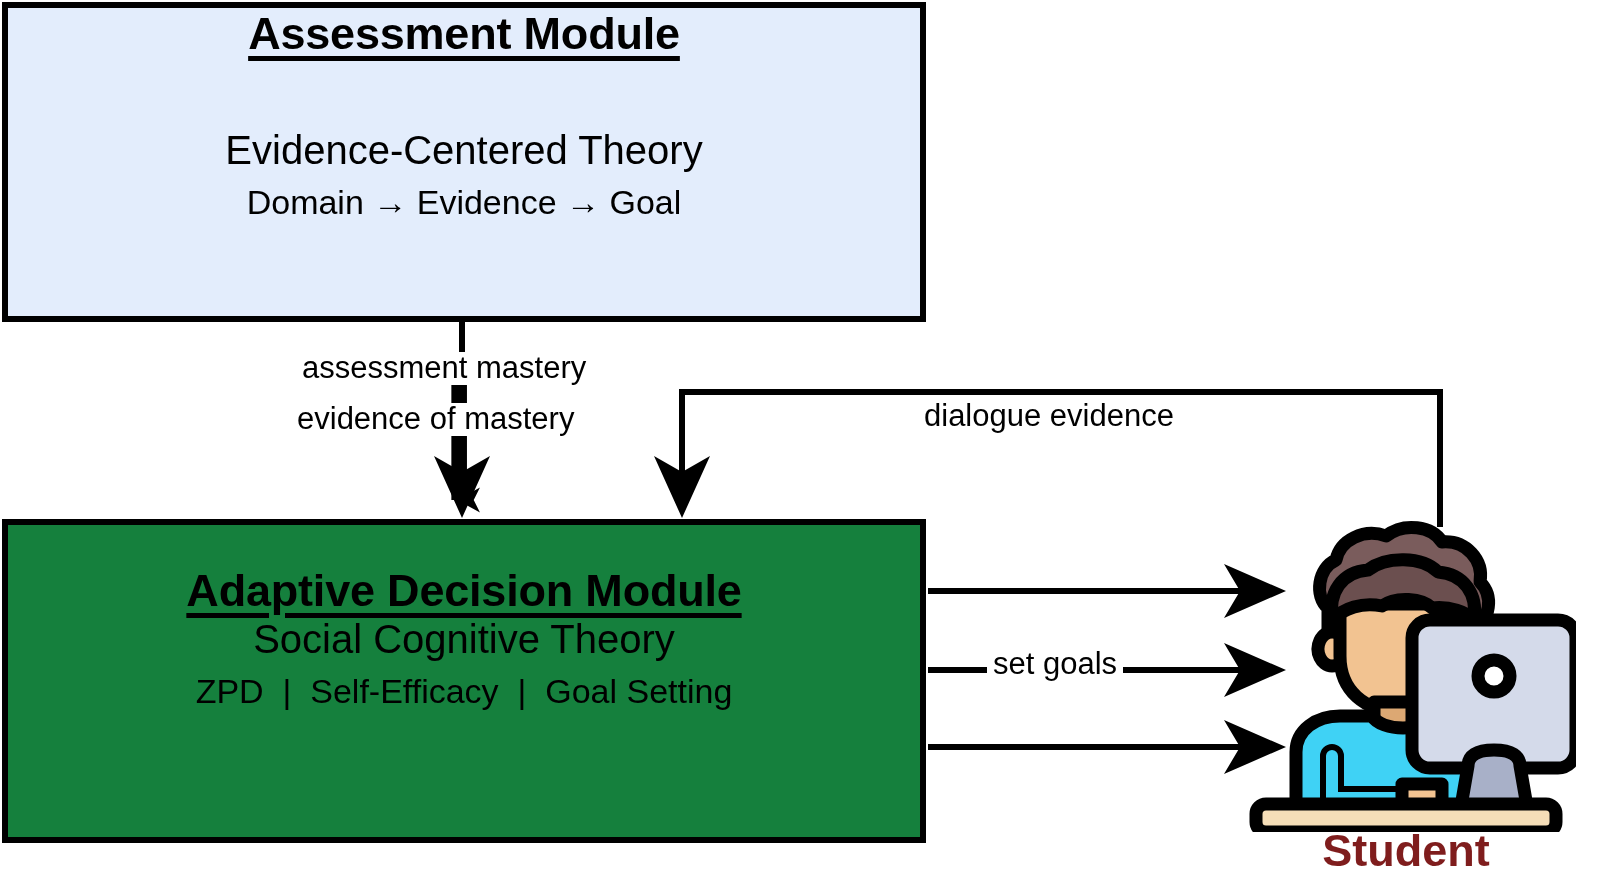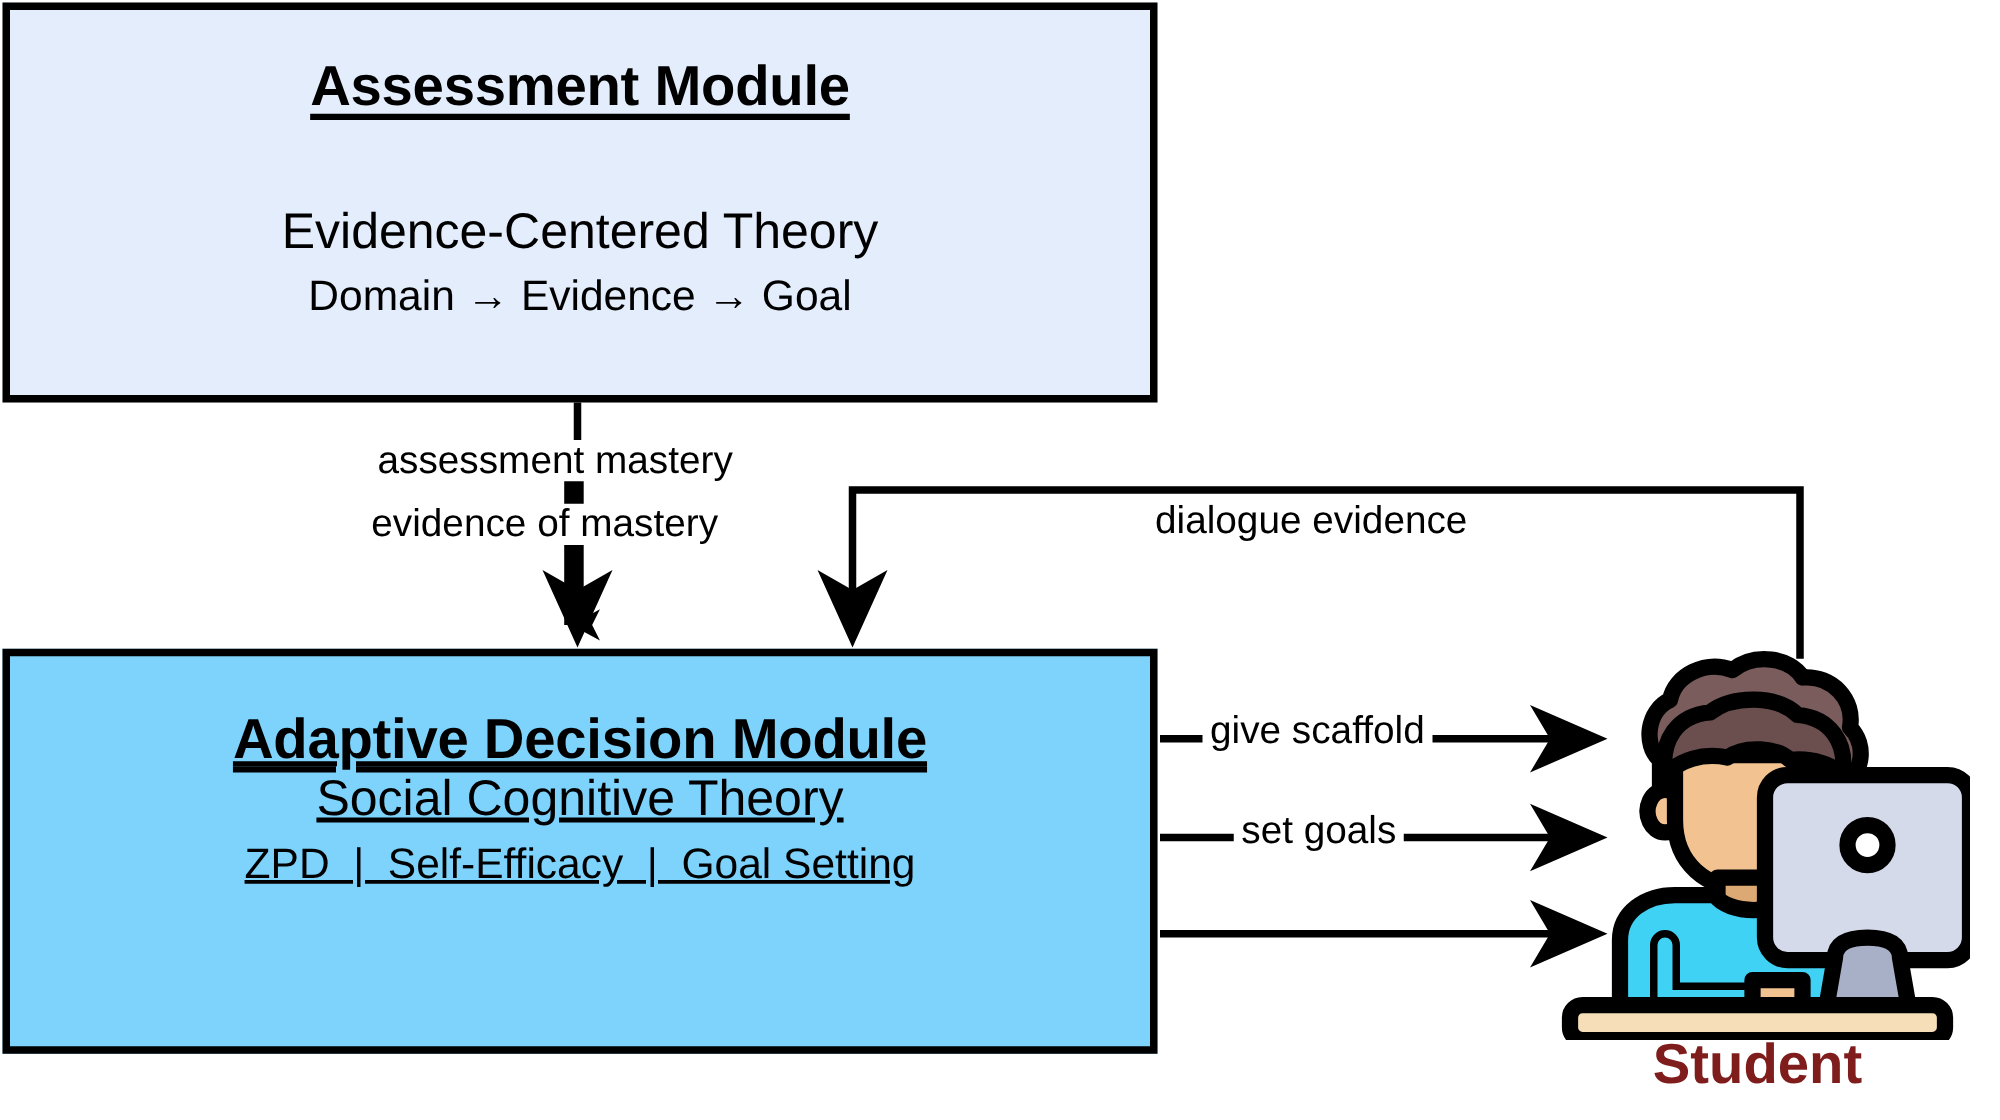--- a/index.html
+++ b/index.html
@@ -33,34 +33,33 @@
     top: 2px;
     width: 924px;
     height: 320px;
     background: #e3edfc;
   }
   #adaptive-box {
     left: 2px;
     top: 519px;
     width: 924px;
     height: 324px;
-    background: #7dd3fc;
-    text-decoration: underline;
+    background: #15803d;
   }
 
   .module-title {
     font-weight: bold;
     font-size: 45px;
     color: #000000;
     text-decoration: underline;
     text-underline-offset: 7px;
     text-decoration-thickness: 5px;
     letter-spacing: -0.2px;
   }
-  #assessment-box .module-title { margin-top: 35px; }
+  #assessment-box .module-title { }
   #adaptive-box  .module-title { margin-top: 40px; }
 
   .module-subtitle {
     font-size: 40px;
     color: #000000;
     letter-spacing: 0px;
   }
   #assessment-box .module-subtitle { margin-top: 68px; }
   #adaptive-box  .module-subtitle { }
 
@@ -167,21 +166,20 @@
 
     <g>
       <path d="M 928 747 L 1255 747" stroke="#000000" stroke-width="6" fill="none"></path>
       <polygon points="1286,747 1224,720 1240,747 1224,774" fill="#000000"></polygon>
     </g>
   </svg>
 
   <div class="edge-label" id="label-assessment-scores">assessment mastery</div>
   <div class="edge-label" id="label-evidence-mastery">evidence of mastery</div>
   <div class="edge-label" id="label-dialogue-evidence">dialogue evidence</div>
-  <div class="edge-label" id="label-give-scaffold">give scaffold</div>
   <div class="edge-label" id="label-set-goals">set goals</div>
 
   <svg id="student-figure" viewBox="0 0 340 316">
     <g stroke="#000000" stroke-width="13" stroke-linejoin="round" stroke-linecap="round">
 
       <path d="M 92 92
                C 78 80 82 52 100 44
                C 104 24 128 12 150 20
                C 168 6 196 10 206 26
                C 230 24 248 44 244 66

